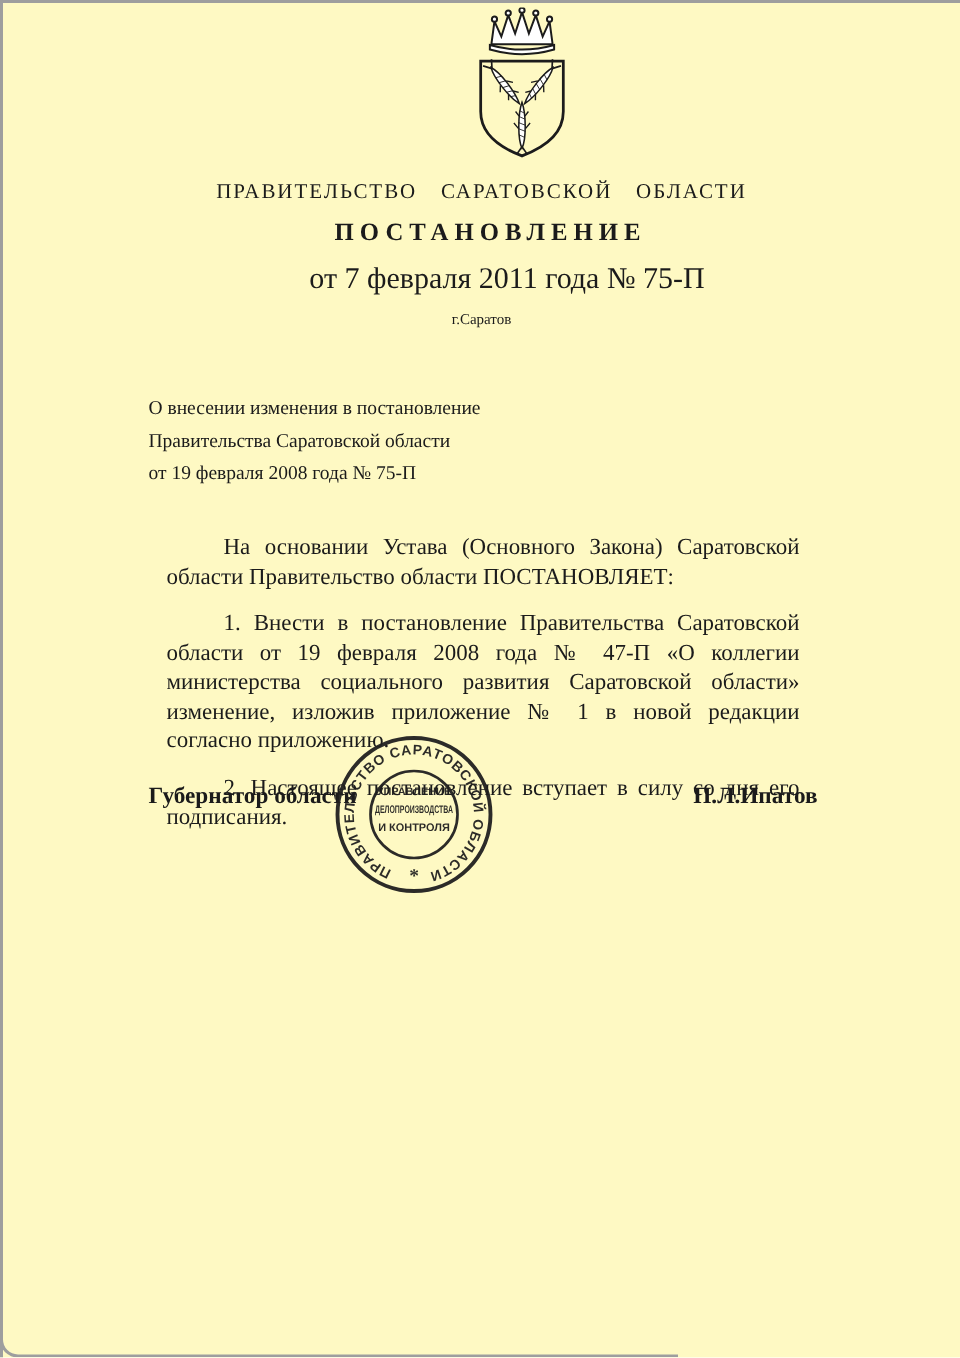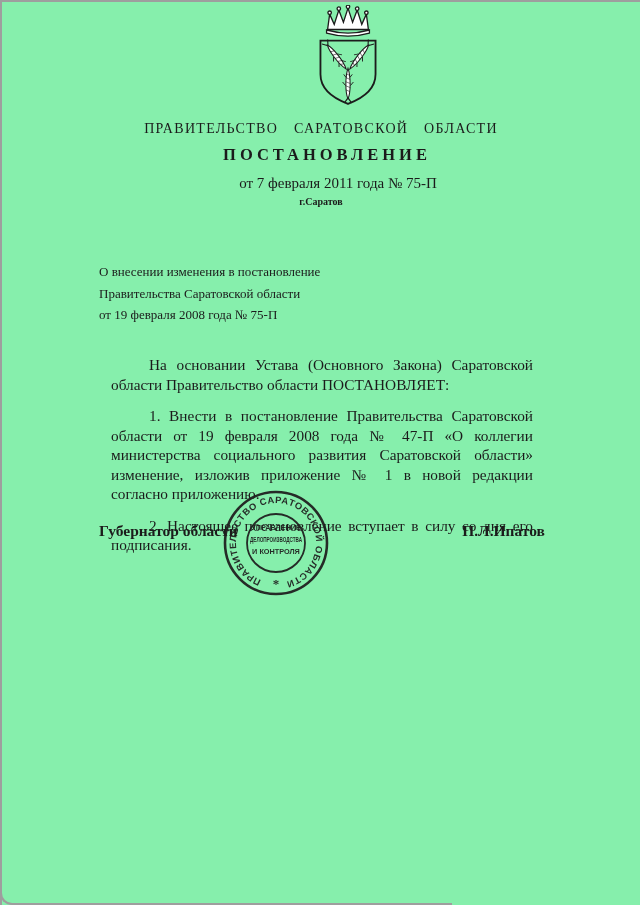--- a/index.html
+++ b/index.html
@@ -1,20 +1,20 @@
 <!DOCTYPE html>
 <html><head>
 <meta charset="utf-8">
 <style>
   html, body { margin: 0; padding: 0; background: #ffffff; }
   .page {
     position: relative;
     width: 640px;
     height: 905px;
-    background: #86efac;
+    background: #fef9c3;
     overflow: hidden;
     font-family: "Liberation Serif", serif;
     color: #1b1b1b;
     box-sizing: border-box;
     border-top: 2px solid #9e9e9e;
     border-left: 2px solid #9e9e9e;
   }
   .edge-bottom {
     position: absolute;
     left: -2px; bottom: 0;
@@ -46,28 +46,27 @@
     position: absolute;
     left: 12px; right: 0; top: 143px;
     font-size: 16.5px;
     font-weight: bold;
     letter-spacing: 4px;
     white-space: nowrap;
   }
   .date-line {
     position: absolute;
     left: 0; right: 0; top: 173px;
-    font-size: 15px;
+    font-size: 20px;
     padding-left: 34px;
   }
   .city-line {
     position: absolute;
-    left: 0; right: 0; top: 194px;
+    left: 0; right: 0; top: 206px;
     font-size: 10px;
-    font-weight: bold;
   }
   .doc-title {
     position: absolute;
     left: 97px; top: 259px;
     width: 450px;
     font-size: 13px;
     font-weight: normal;
     line-height: 21.5px;
   }
   .doc-body {

